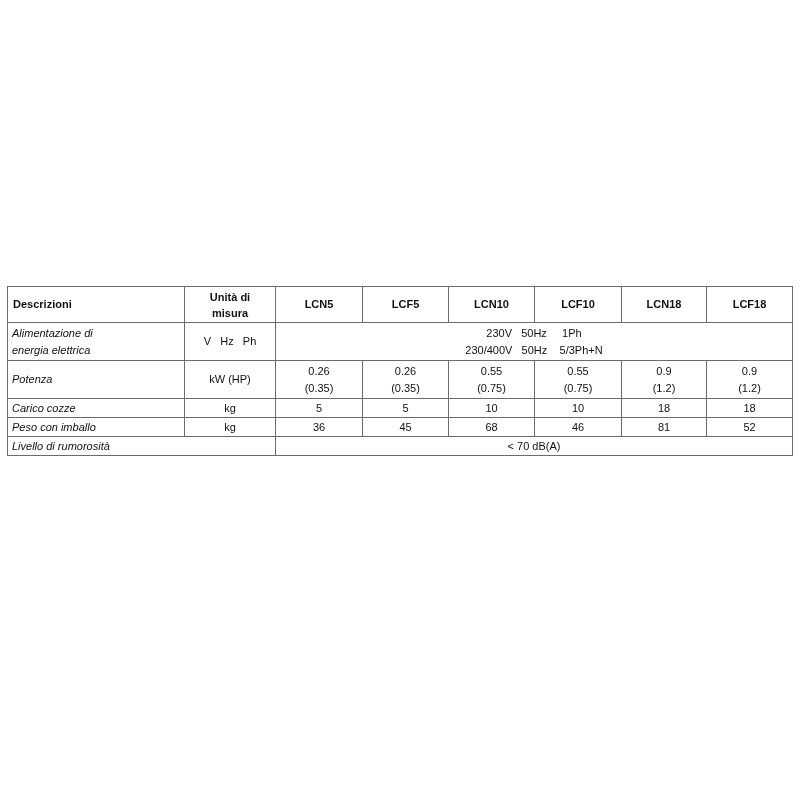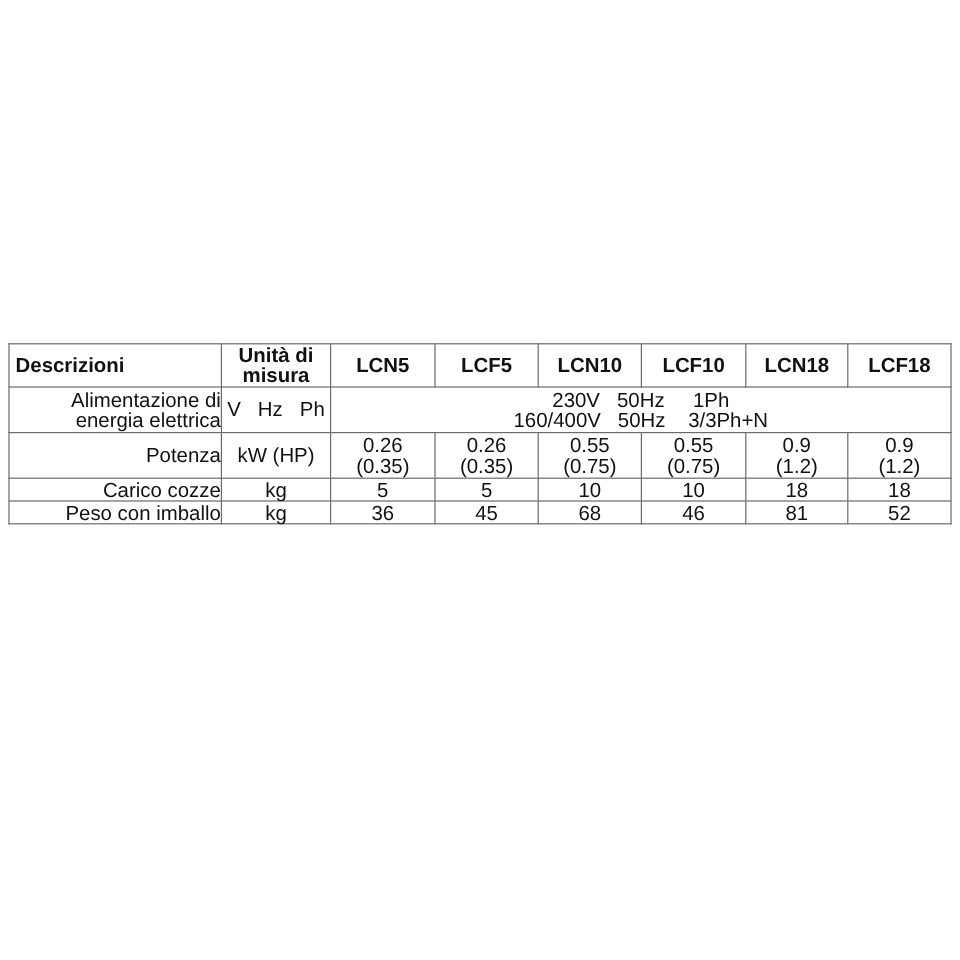--- a/index.html
+++ b/index.html
@@ -1,23 +1,23 @@
 <!DOCTYPE html>
 <html><head>
 <meta charset="utf-8">
 <style>
   html, body { margin:0; padding:0; background:#ffffff; }
   body { width:800px; height:800px; position:relative; overflow:hidden;
          font-family:"Liberation Sans", sans-serif; color:#111; }
   table.spec { position:absolute; left:7px; top:286px; width:785px;
-               border-collapse:collapse; table-layout:fixed; font-size:17px; }
+               border-collapse:collapse; table-layout:fixed; font-size:11px; }
   table.spec td, table.spec th { border:1px solid #6b6b6b; padding:0; line-height:17px; }
   table.spec th { font-weight:bold; height:35px; }
   table.spec th.desc { text-align:left; padding-left:5px; }
-  td.l { text-align:right; padding-left:4px !important; }
+  td.l { text-align:left; padding-left:4px !important;font-style:italic; }
   td.c { text-align:center; }
   tr.tall td { height:37px; }
   tr.short td { height:18px; }
   .pre { white-space:pre; }
 </style>
 </head>
 <body>
 
 <table class="spec">
   <colgroup>
@@ -43,21 +43,21 @@
   </tr>
 
   <tr class="tall">
     <td class="l">
       <div>Alimentazione di</div>
       <div>energia elettrica</div>
     </td>
     <td class="c pre">V   Hz   Ph</td>
     <td class="c" colspan="6">
       <div class="pre">230V   50Hz     1Ph</div>
-      <div class="pre">160/400V   50Hz    3/3Ph+N</div>
+      <div class="pre">230/400V   50Hz    5/3Ph+N</div>
     </td>
   </tr>
 
   <tr class="tall">
     <td class="l">Potenza</td>
     <td class="c">kW (HP)</td>
     <td class="c">
           <div>0.26</div>
           <div>(0.35)</div>
         </td>
@@ -99,15 +99,19 @@
     <td class="l">Peso con imballo</td>
     <td class="c">kg</td>
     <td class="c">36</td>
     <td class="c">45</td>
     <td class="c">68</td>
     <td class="c">46</td>
     <td class="c">81</td>
     <td class="c">52</td>
   </tr>
 
+  <tr class="short">
+    <td class="l" colspan="2">Livello di rumorosità</td>
+    <td class="c" colspan="6">&lt; 70 dB(A)</td>
+  </tr>
 
 </tbody>
   </table>
 
 </body></html>

